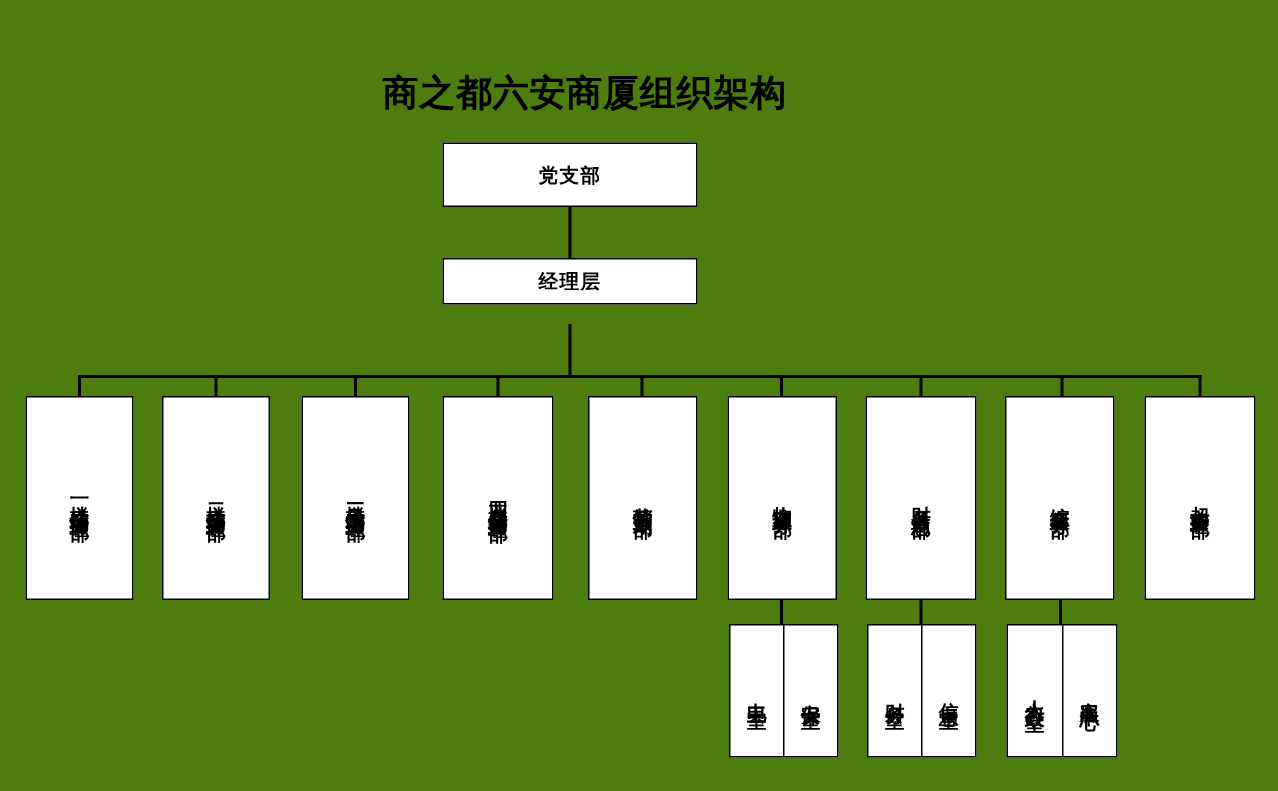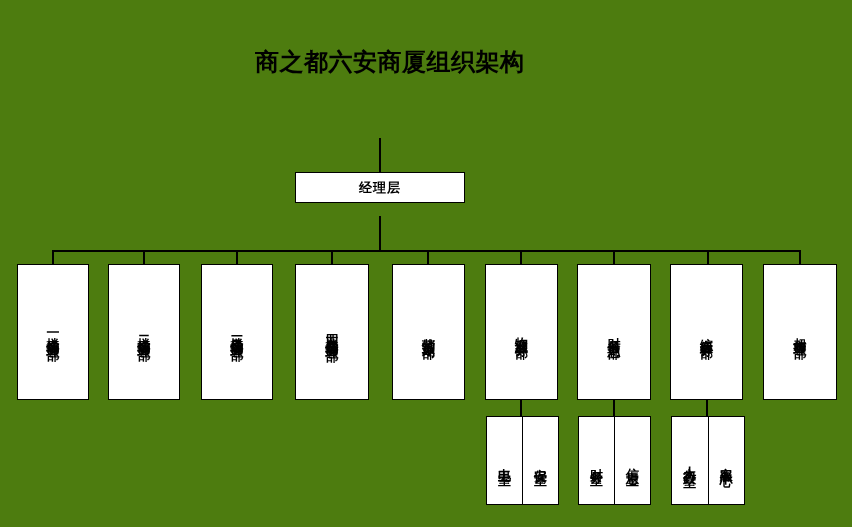--- a/index.html
+++ b/index.html
@@ -61,20 +61,23 @@
   .stub { top: 250px; height: 15px; }
   .subconn { top: 400px; height: 16px; }
 </style>
 </head>
 <body>
 
 <div id="canvas">
 
   <div class="title">商之都六安商厦组织架构</div>
 
+  <div class="box" style="left:295px; top:95px; width:170px; height:43px;">
+    <span class="hlabel">党支部</span>
+  </div>
 
   <div class="vline" style="left:379px; top:138px; height:34px;"></div>
 
   <div class="box" style="left:295px; top:172px; width:170px; height:31px;">
     <span class="hlabel">经理层</span>
   </div>
 
   <div class="vline" style="left:379px; top:216px; height:34px;"></div>
 
   <div class="hline" style="left:52px; top:250px; width:749px;"></div>

